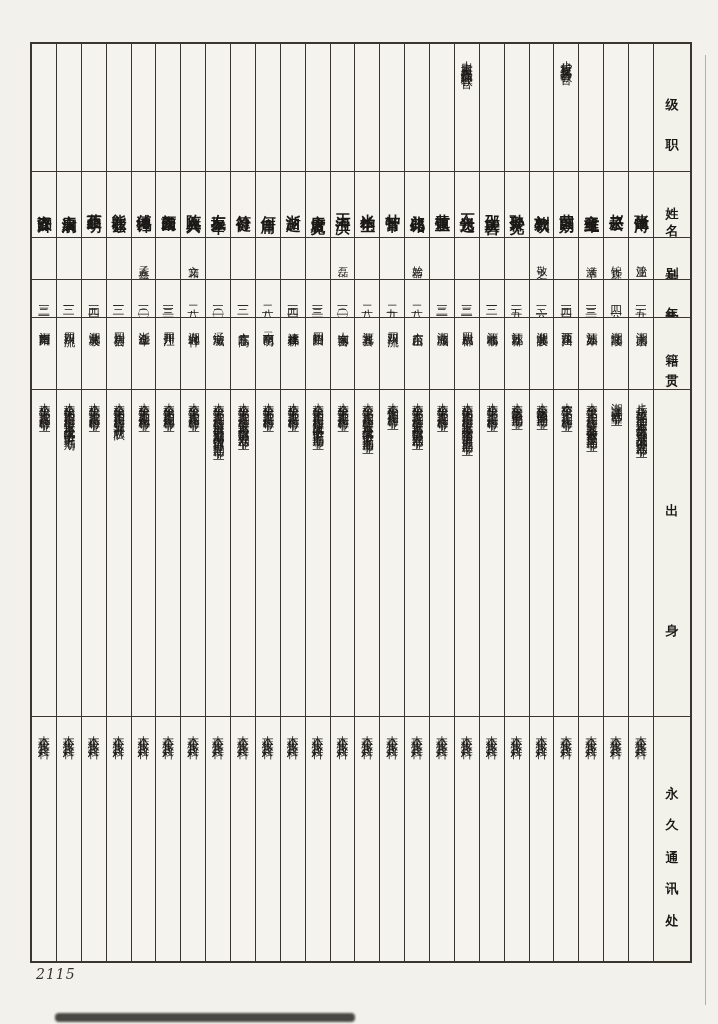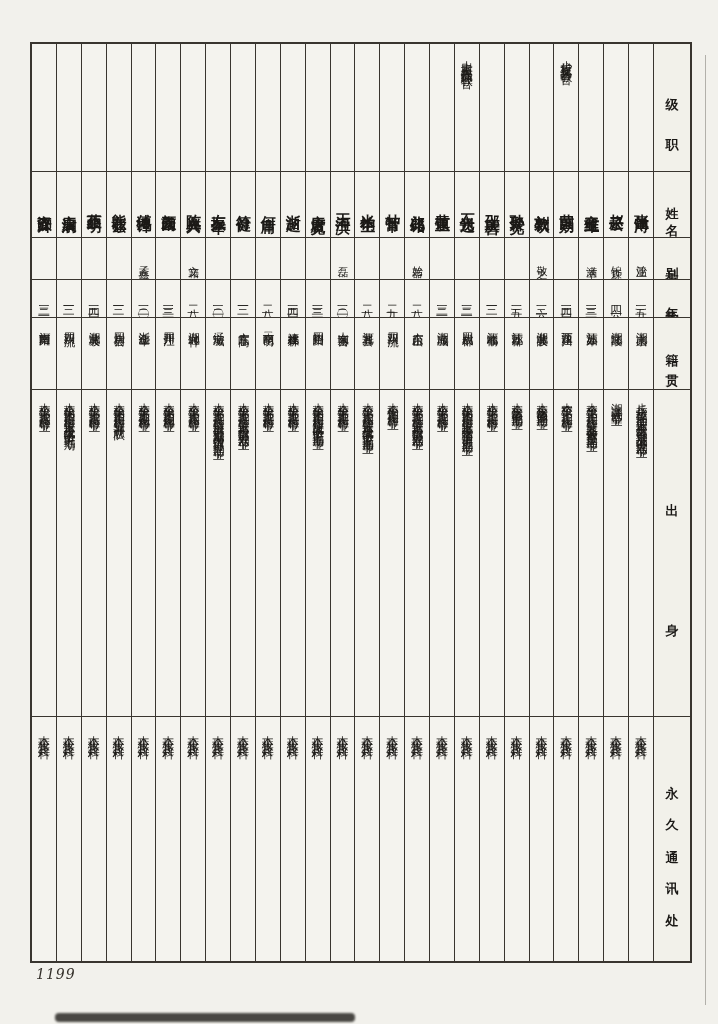--- a/index.html
+++ b/index.html
@@ -659,15 +659,15 @@
         <span class="v">籍贯</span>
       </div>
       <div class="cell hcell r5 h5">
         <span class="v">出身</span>
       </div>
       <div class="cell hcell r6 h6">
         <span class="v">永久通讯处</span>
       </div>
     </div>
   </div>
-<div id="page-number">1199</div>
+<div id="page-number">2115</div>
 <div id="scan-edge-right"></div>
 <div id="scan-smudge-bottom"></div>
 
 </body></html>

